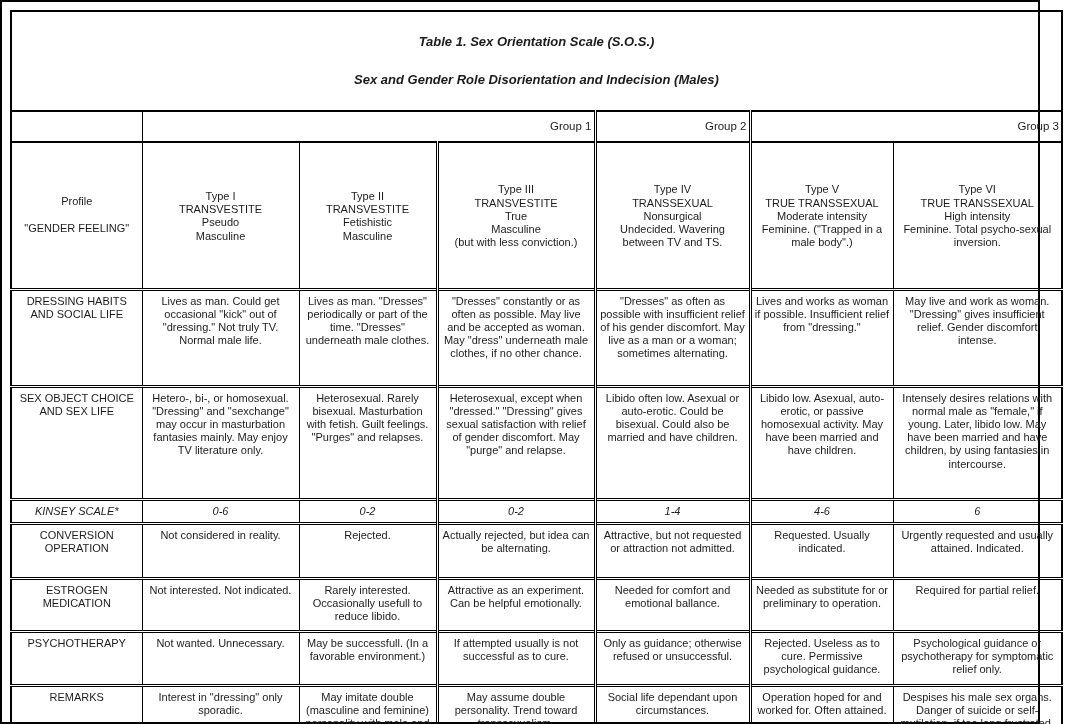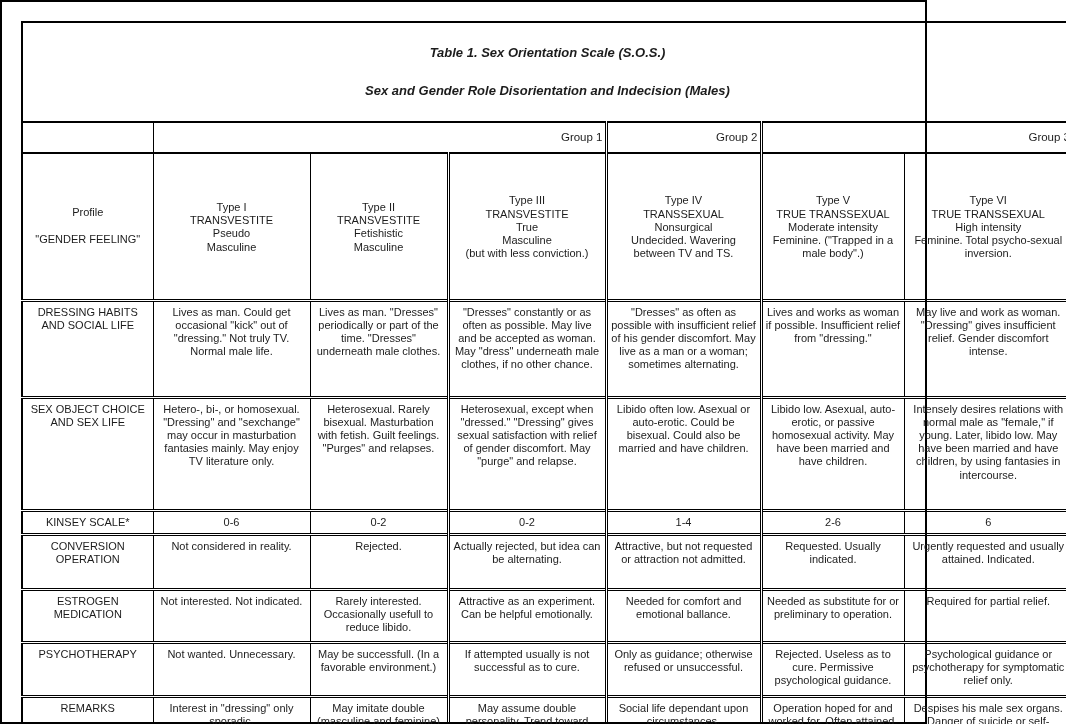--- a/index.html
+++ b/index.html
@@ -4,23 +4,23 @@
 <style>
   * { box-sizing: border-box; margin: 0; padding: 0; }
   html, body {
     width: 1066px; height: 724px;
     background: #ffffff;
     font-family: "Liberation Sans", "DejaVu Sans", sans-serif;
     color: #1c1c1c;
     overflow: hidden;
   }
   .page {
-    width: 927px; height: 724px;
+    width: 1040px; height: 724px;
     border: 2px solid #000;
-    padding: 19px;
+    padding: 8px;
     background: #fff;
   }
   table.sos {
     width: 100%;
     border-collapse: collapse;
     border: 2px solid #000;
     table-layout: fixed;
   }
   td {
     border: 1px solid #000;
@@ -70,21 +70,21 @@
     height: 118px;
     padding: 12px 2px 10px 2px;
   }
   .plabel {
     display: flex; flex-direction: column;
     justify-content: center;
     gap: 14px;
     height: 118px;
     padding: 2px;
   }
-  tr.tr-kinsey td { vertical-align: middle; padding: 2px; }
+  tr.tr-kinsey td { vertical-align: middle; padding: 2px; font-style: italic; }
 </style>
 </head>
 <body>
 
 <div class="page">
   <table class="sos">
     <colgroup>
       <col style="width:131px">
         <col style="width:157px">
         <col style="width:138px">
@@ -186,21 +186,21 @@
       <td class="dl">Libido low. Asexual, auto-erotic, or passive homosexual activity. May have been married and have children.</td>
       <td>Intensely desires relations with normal male as "female," if young. Later, libido low. May have been married and have children, by using fantasies in intercourse.</td>
     </tr>
 
     <tr class="tr-kinsey sep">
       <td>KINSEY SCALE*</td>
       <td>0-6</td>
       <td>0-2</td>
       <td class="dl">0-2</td>
       <td class="dl">1-4</td>
-      <td class="dl">2-6</td>
+      <td class="dl">4-6</td>
       <td>6</td>
     </tr>
 
     <tr class="tr-conv sep">
       <td>CONVERSION OPERATION</td>
       <td>Not considered in reality.</td>
       <td>Rejected.</td>
       <td class="dl">Actually rejected, but idea can be alternating.</td>
       <td class="dl">Attractive, but not requested or attraction not admitted.</td>
       <td class="dl">Requested. Usually indicated.</td>

